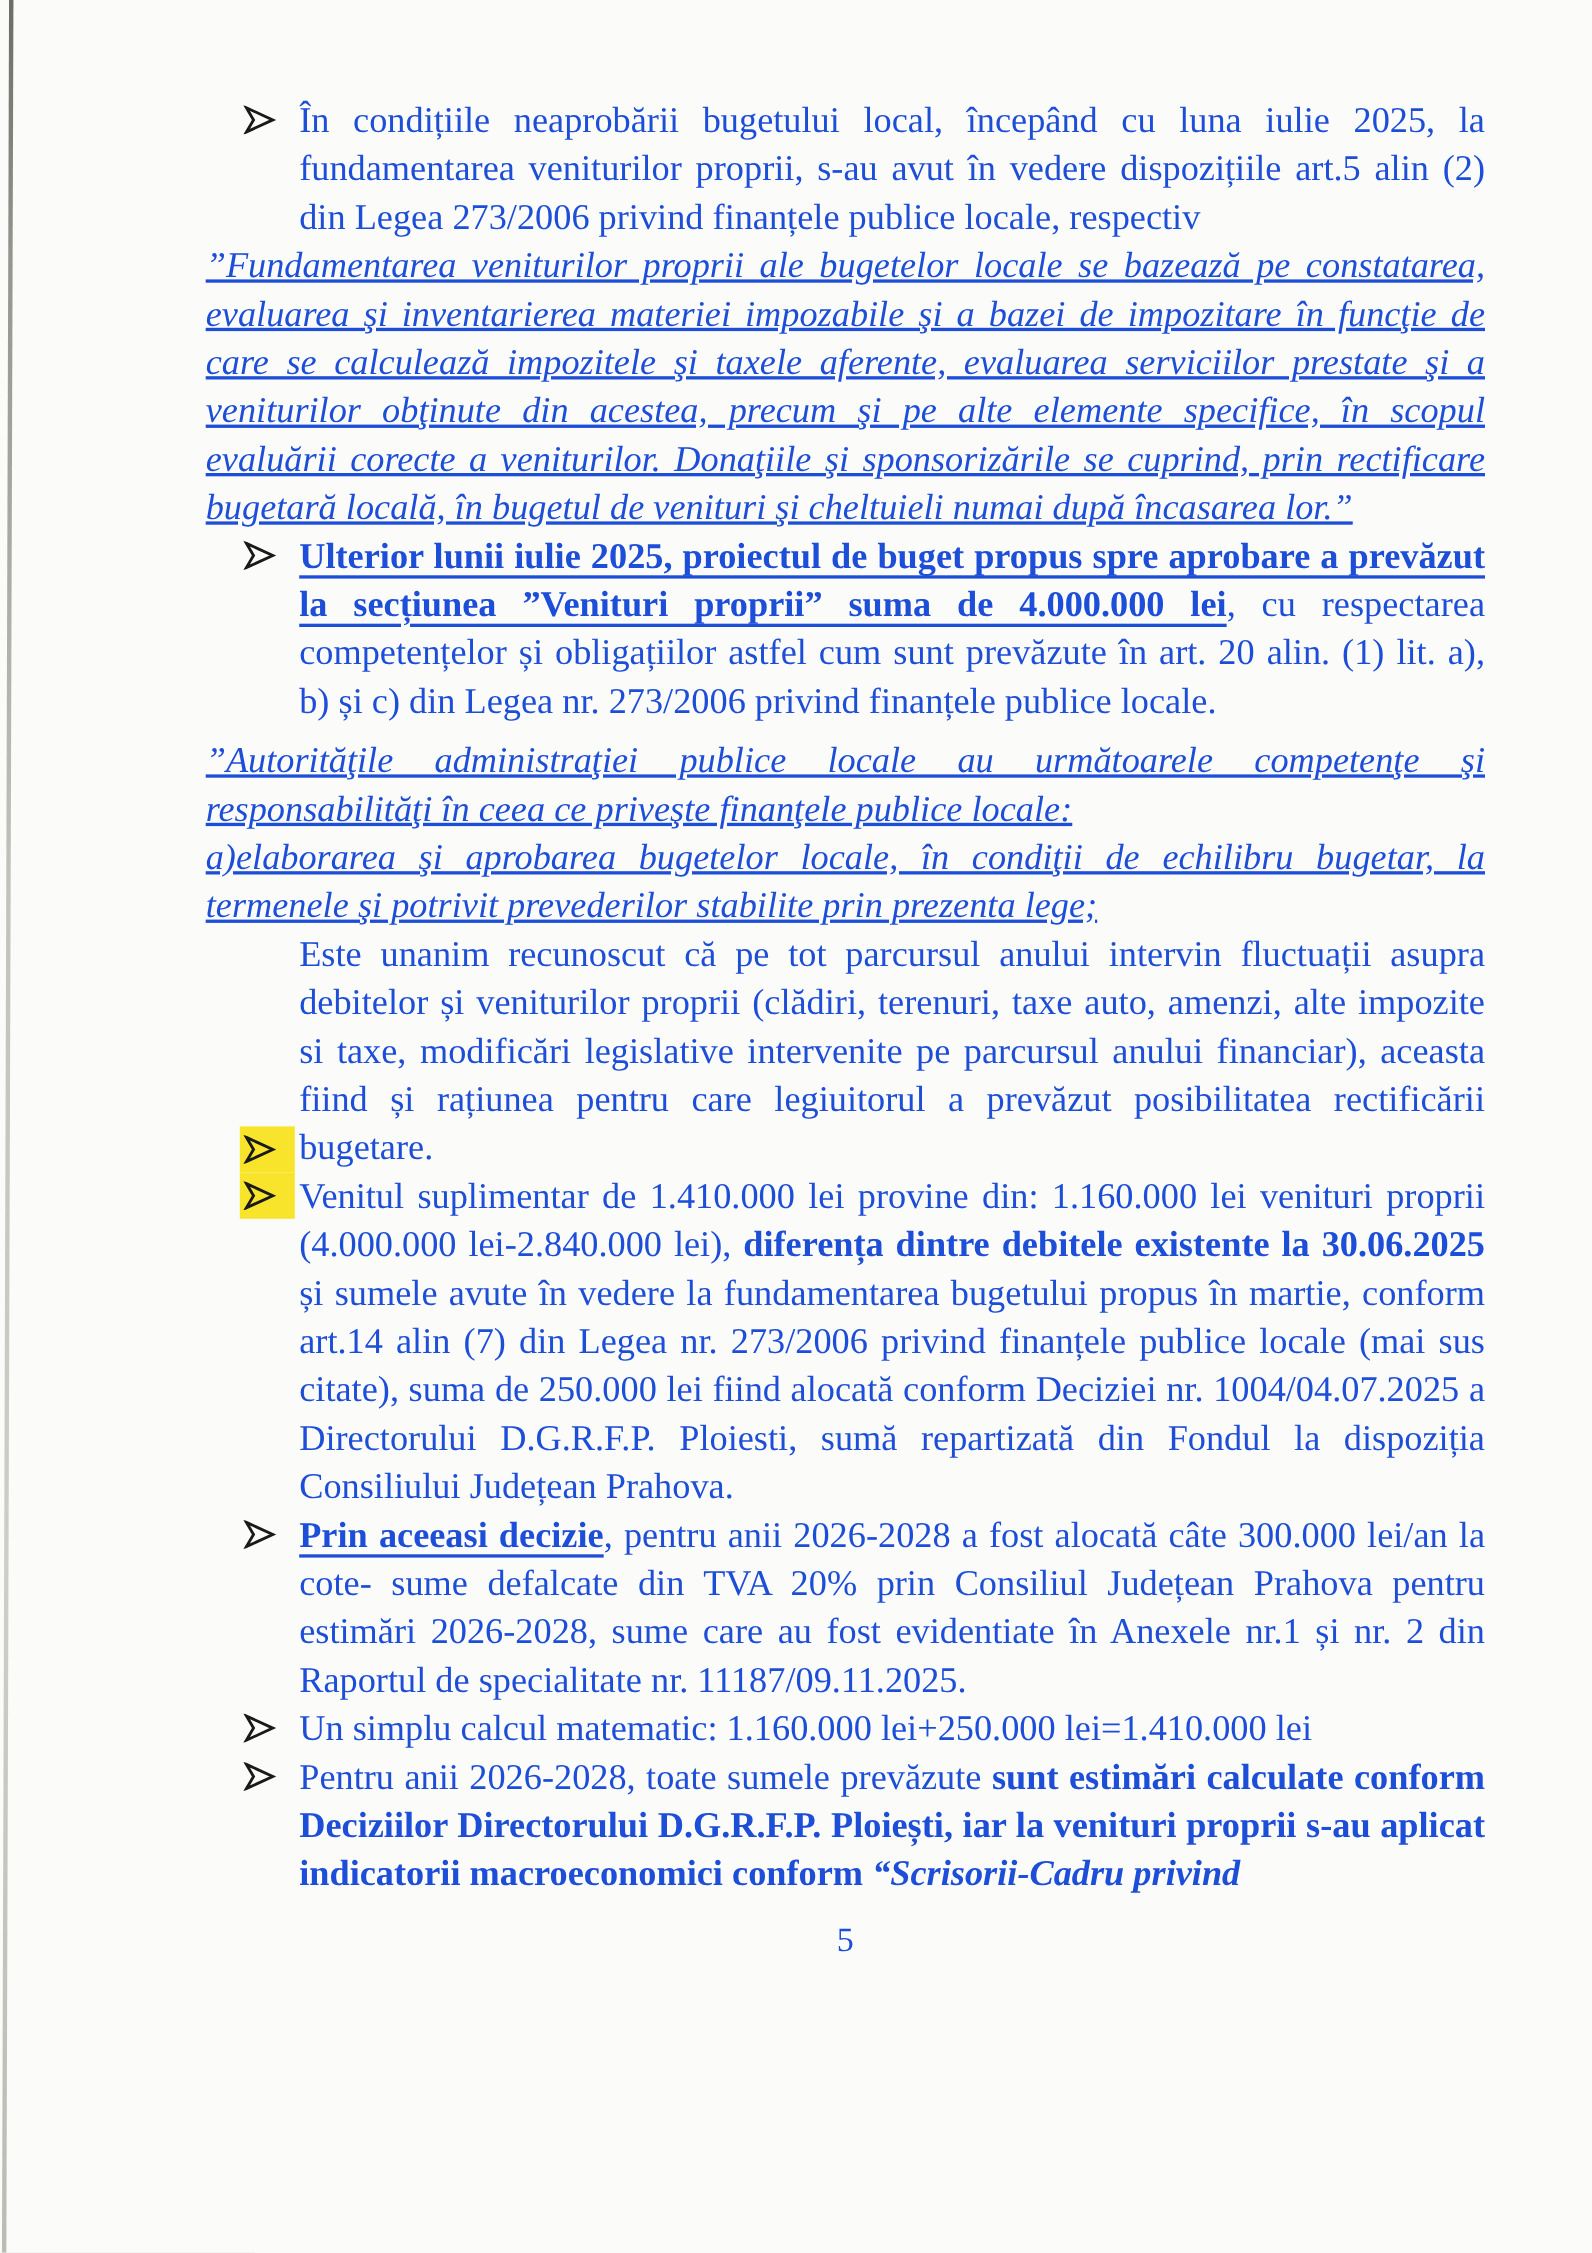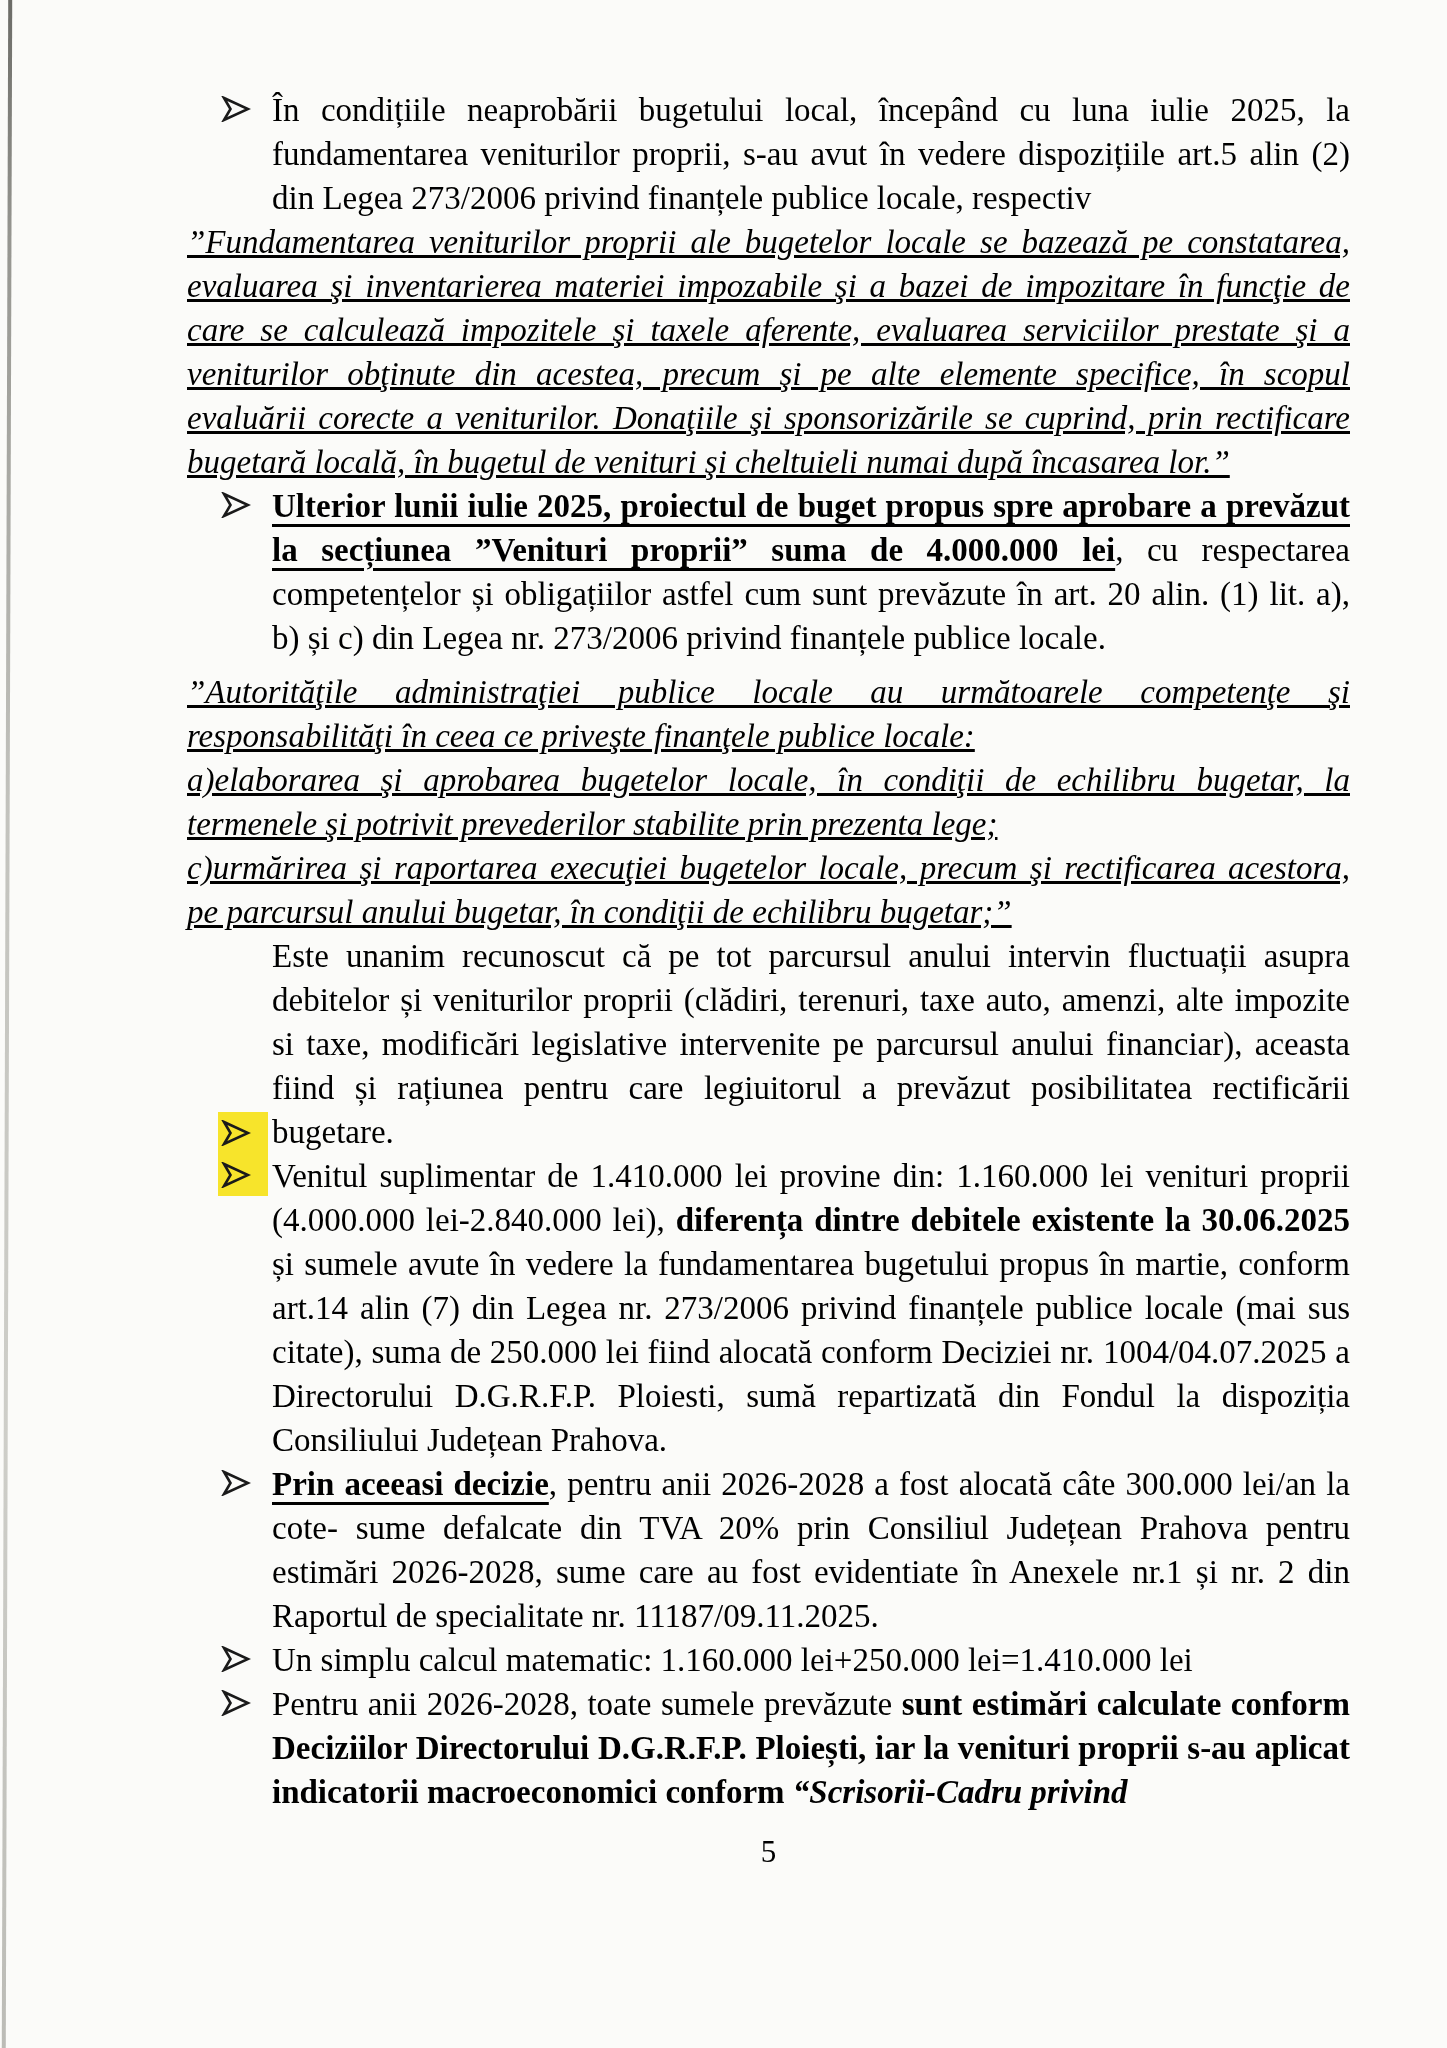--- a/index.html
+++ b/index.html
@@ -4,21 +4,21 @@
 <style>
   html,body{margin:0;padding:0;background:#e8e8e6;}
   .page{
     position:relative;
     width:1447px;
     height:2048px;
     margin:0 auto;
     background:#fbfbf9;
     overflow:hidden;
     font-family:"Liberation Serif","DejaVu Serif",serif;
-    color:#000000;
+    color:#1d4ed8;
   }
   .scan-edge{
     position:absolute;
     top:-10px;
     bottom:-10px;
     left:5px;
     width:4px;
     background:linear-gradient(180deg,#50504b 0%,#84847e 12%,#b9b9b3 40%,#c6c6c0 70%,#b0b0aa 100%);
     transform:rotate(0.18deg);
     opacity:.85;
@@ -113,21 +113,20 @@
         </span>
       </div>
       <div class="btext">
         <span class="bu">Ulterior lunii iulie 2025, proiectul de buget propus spre aprobare a prevăzut la secțiunea ”Venituri proprii” suma de 4.000.000 lei</span><span>, cu respectarea competențelor și obligațiilor astfel cum sunt prevăzute în art. 20 alin. (1) lit. a), b) și c) din Legea nr. 273/2006 privind finanțele publice locale.</span>
       </div>
     </div>
 
     <div class="quote-group">
       <p class="quote">”Autorităţile administraţiei publice locale au următoarele competenţe şi responsabilităţi în ceea ce priveşte finanţele publice locale:</p>
       <p class="quote">a)elaborarea şi aprobarea bugetelor locale, în condiţii de echilibru bugetar, la termenele şi potrivit prevederilor stabilite prin prezenta lege;</p>
-      <p class="quote">c)urmărirea şi raportarea execuţiei bugetelor locale, precum şi rectificarea acestora, pe parcursul anului bugetar, în condiţii de echilibru bugetar;”</p>
     </div>
 
     <div class="bullet gap-before">
       <div class="barrow">
         <span class="arrowbox" style="background-color:#f7e42b">
           <svg width="30" height="26" viewBox="0 0 30 26">
               <path d="M3 2 L27 13 L3 24 L9.5 13 Z" fill="#f7e42b" stroke="#1a1a1a" stroke-width="2.6" stroke-linejoin="miter"></path>
             </svg>
         </span>
       </div>

